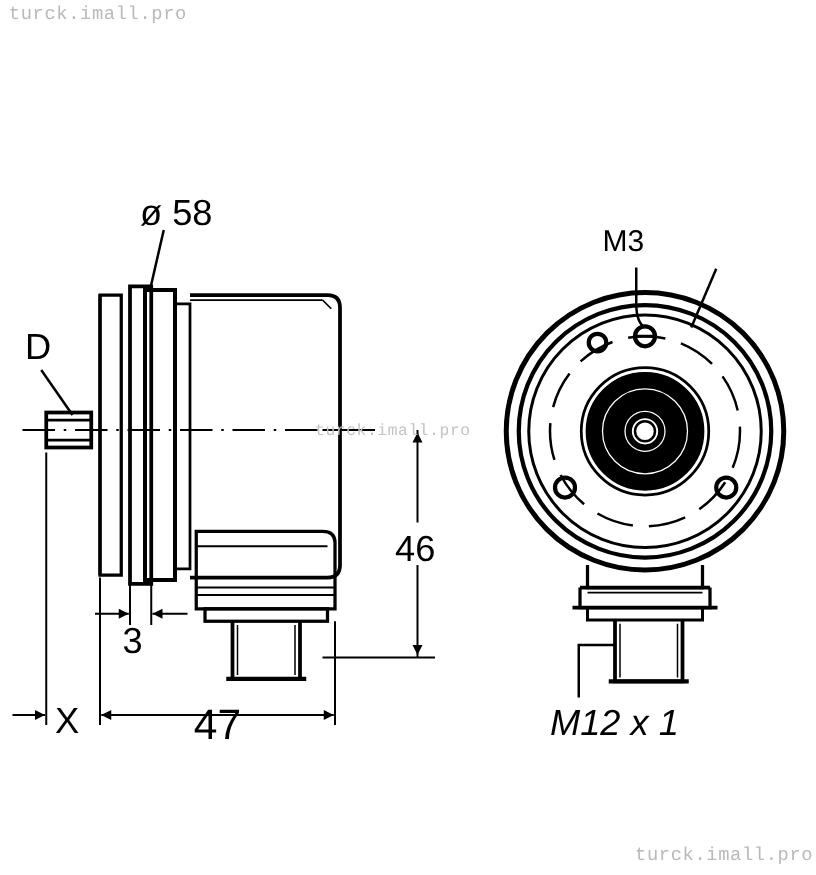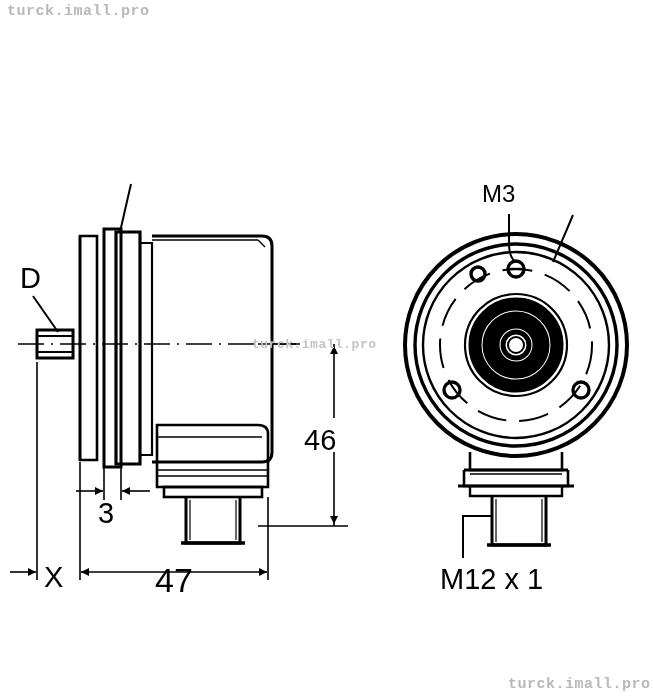--- a/index.html
+++ b/index.html
@@ -1,35 +1,35 @@
 <!DOCTYPE html>
 <html><head>
 <meta charset="utf-8">
 <style>
   html,body{margin:0;padding:0;background:#ffffff;}
   body{width:653px;height:700px;position:relative;overflow:hidden;
        font-family:"Liberation Sans",sans-serif;}
   #stage{position:absolute;left:0;top:0;width:653px;height:700px;}
   svg.layer{position:absolute;left:0;top:0;width:653px;height:700px;}
   .wm{position:absolute;color:#b9b9b9;font-family:"Liberation Mono",monospace;
-      font-size:15px;letter-spacing:.5px;white-space:nowrap;font-weight:bold;}
+      font-size:15px;letter-spacing:.5px;white-space:nowrap;}
   #wm-tl{left:7px;top:3px;}
   #wm-br{left:508px;top:676px;}
   #wm-mid{left:252px;top:337px;font-size:13px;color:#c3c3c3;}
   .dimtxt{position:absolute;color:#000;font-family:"Liberation Sans",sans-serif;
           white-space:nowrap;}
   #t-d58{left:112px;top:155px;font-size:29px;}
   #t-D{left:20px;top:262px;font-size:29px;}
   #t-3{left:98px;top:497px;font-size:29px;}
   #t-X{left:44px;top:561px;font-size:29px;}
   #t-47{left:155px;top:561px;font-size:34px;}
-  #t-46{left:304px;top:424px;font-size:29px;}
+  #t-46{left:316px;top:424px;font-size:29px;}
   #t-m3{left:482px;top:180px;font-size:24px;}
   #t-d42{left:548px;top:180px;font-size:29px;}
-  #t-m12{left:440px;top:563px;font-size:29px;}
+  #t-m12{left:440px;top:563px;font-size:29px;font-style:italic;}
 </style>
 </head>
 <body>
 
 <div id="stage">
 
   <svg class="layer" viewBox="0 0 653 700">
     <g fill="none" stroke="#000" stroke-width="2.2" stroke-linejoin="miter">
 
       <g>
@@ -186,20 +186,21 @@
         <path d="M542,499 L542,542" stroke-width="1.2"></path>
       </g>
 
       <g stroke-width="2">
         <polyline points="492,516 463,516 463,558"></polyline>
       </g>
 
     </g>
   </svg>
 
+  <div class="dimtxt" id="t-d58">ø 58</div>
   <div class="dimtxt" id="t-D">D</div>
   <div class="dimtxt" id="t-3">3</div>
   <div class="dimtxt" id="t-X">X</div>
   <div class="dimtxt" id="t-47">47</div>
   <div class="dimtxt" id="t-46">46</div>
   <div class="dimtxt" id="t-m3">M3</div>
   <div class="dimtxt" id="t-m12">M12 x 1</div>
 
   <div class="wm" id="wm-tl">turck.imall.pro</div>
   <div class="wm" id="wm-mid">turck.imall.pro</div>

